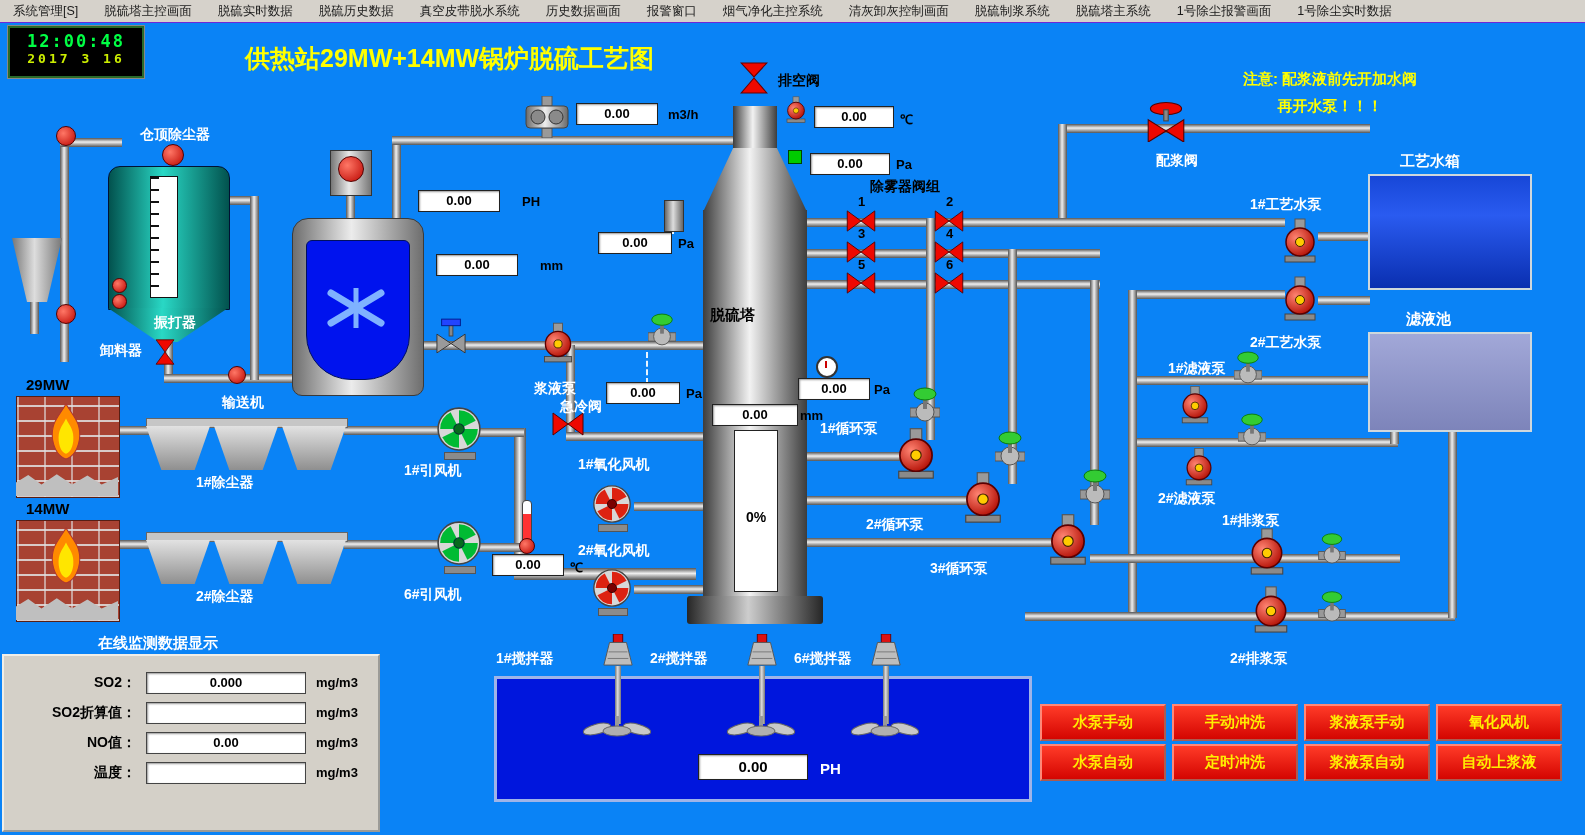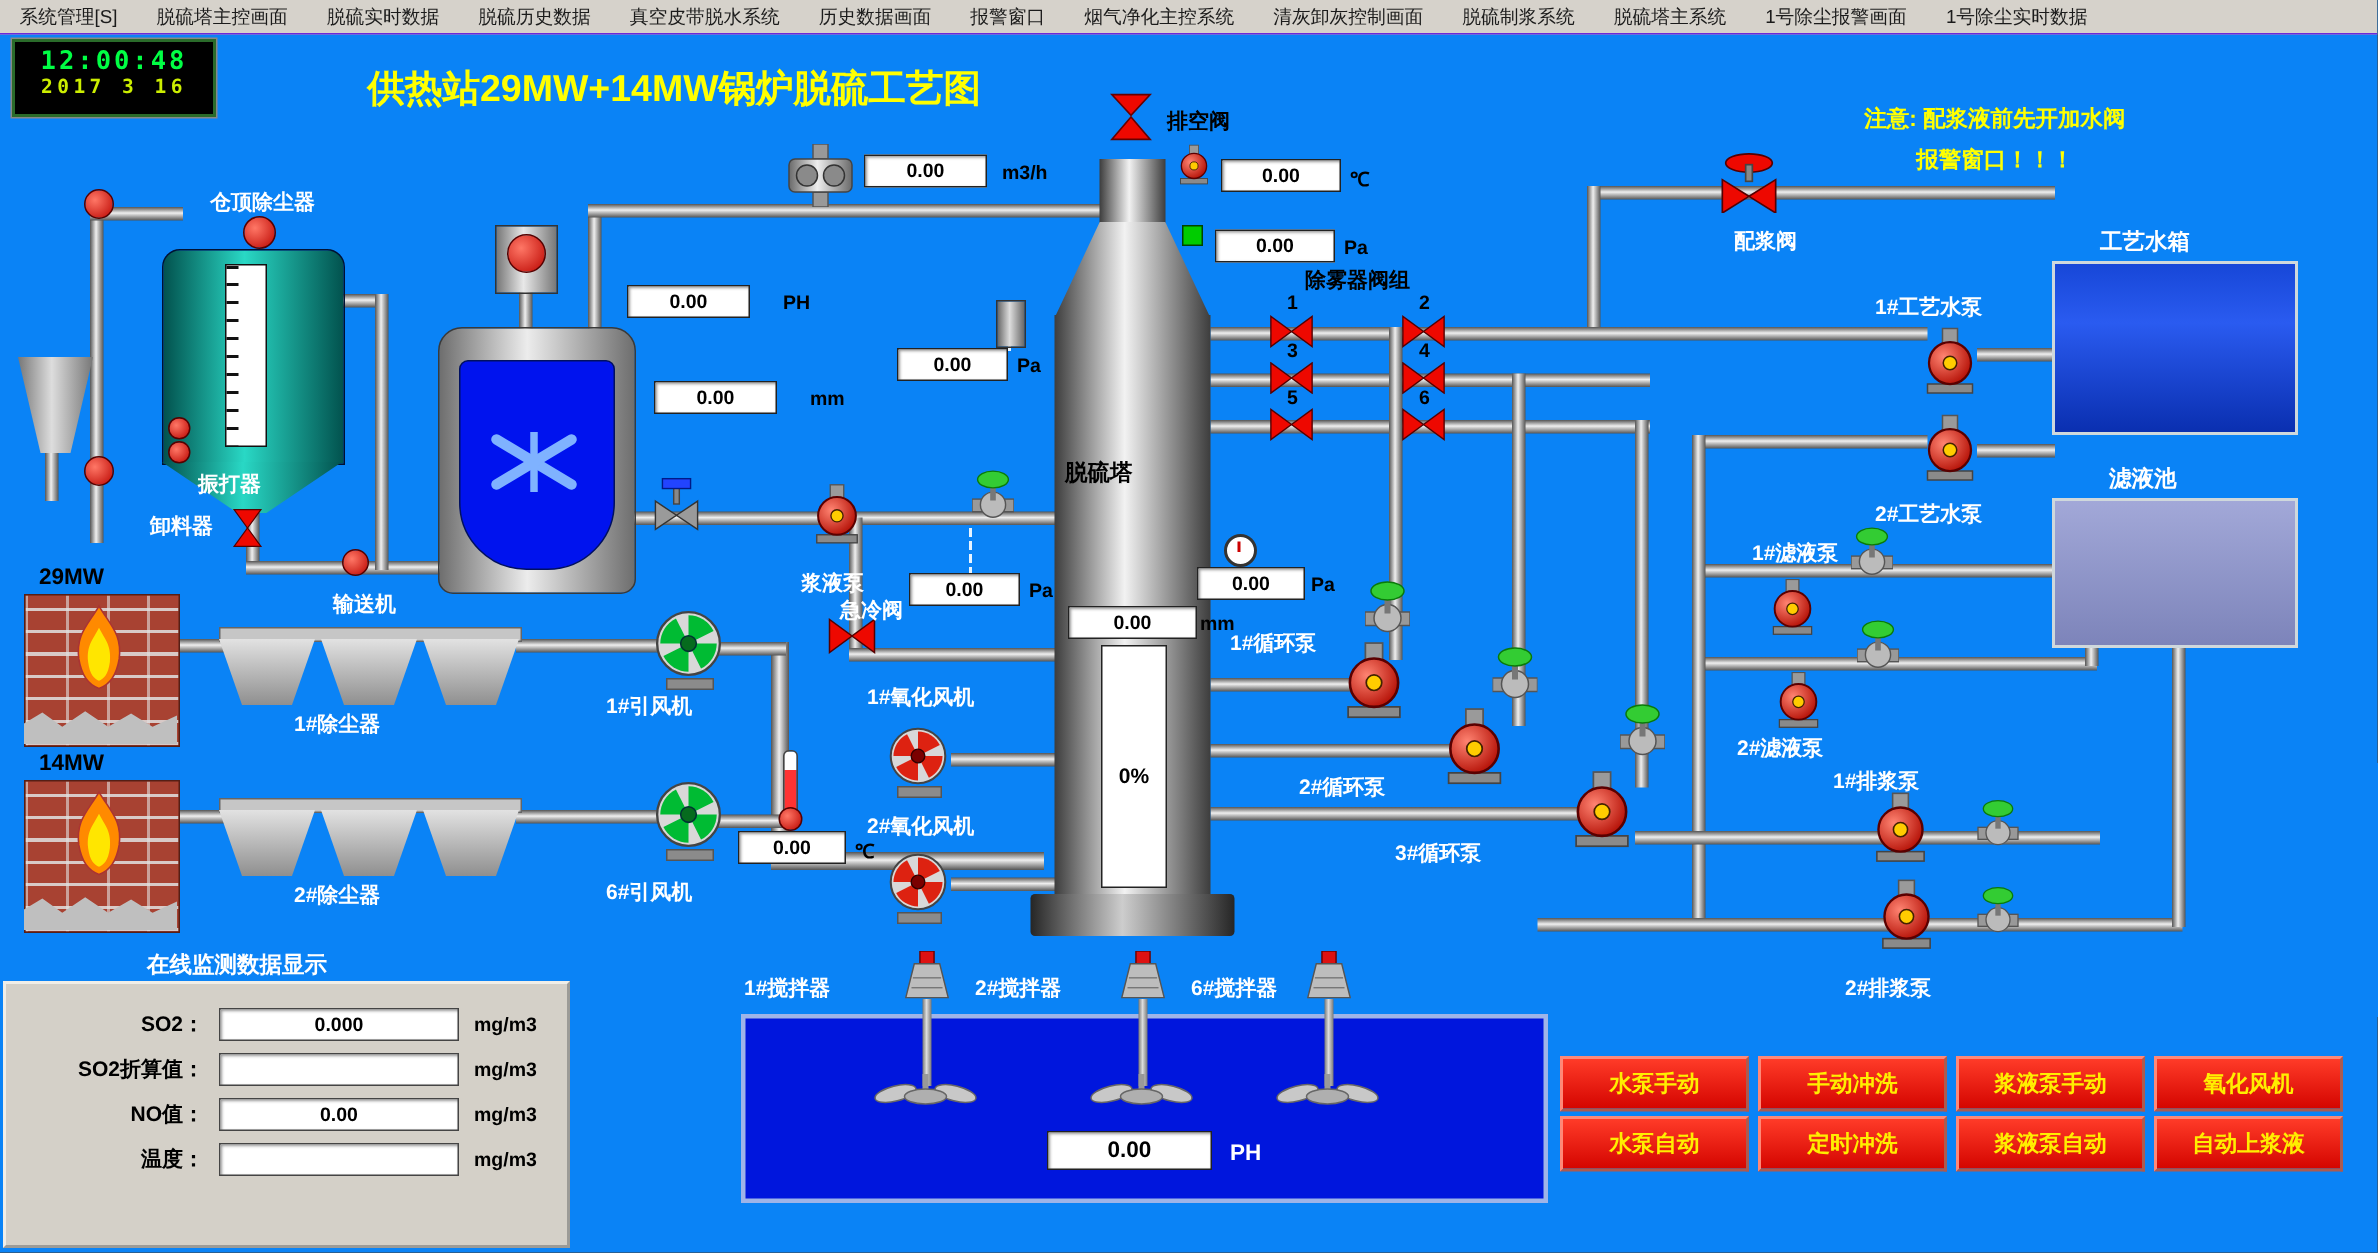--- a/index.html
+++ b/index.html
@@ -446,21 +446,21 @@
   <div class="disp" style="left:606px;top:382px;width:72px;height:20px;">0.00</div>
   <div class="unit" style="left:686px;top:386px;">Pa</div>
   <div class="disp" style="left:798px;top:378px;width:70px;height:20px;">0.00</div>
   <div class="unit" style="left:874px;top:382px;">Pa</div>
   <div class="disp" style="left:492px;top:554px;width:70px;height:20px;">0.00</div>
   <div class="unit" style="left:570px;top:558px;">℃</div>
   <div class="disp" style="left:698px;top:754px;width:108px;height:24px;line-height:24px;font-size:15px;">0.00</div>
   <div class="unit w" style="left:820px;top:760px;font-size:15px;">PH</div>
 
   <div class="lbl" style="left:140px;top:126px;">仓顶除尘器</div>
-  <div class="lbl" style="left:132px;top:314px;">振打器</div>
+  <div class="lbl" style="left:154px;top:314px;">振打器</div>
   <div class="lbl" style="left:100px;top:342px;">卸料器</div>
   <div class="lbl" style="left:222px;top:394px;">输送机</div>
   <div class="lbl w" style="left:26px;top:376px;font-size:15px;">29MW</div>
   <div class="lbl w" style="left:26px;top:500px;font-size:15px;">14MW</div>
   <div class="lbl" style="left:196px;top:474px;">1#除尘器</div>
   <div class="lbl" style="left:196px;top:588px;">2#除尘器</div>
   <div class="lbl" style="left:404px;top:462px;">1#引风机</div>
   <div class="lbl" style="left:404px;top:586px;">6#引风机</div>
   <div class="lbl" style="left:534px;top:380px;">浆液泵</div>
   <div class="lbl" style="left:560px;top:398px;">急冷阀</div>
@@ -527,16 +527,16 @@
 
   <div class="clock">
     <div class="t">12:00:48</div>
     <div class="d">2017 3 16</div>
   </div>
 
   <div class="title">供热站29MW+14MW锅炉脱硫工艺图</div>
 
   <div class="notice">
     <div>注意: 配浆液前先开加水阀</div>
-    <div>报警窗口！！！</div>
+    <div>再开水泵！！！</div>
   </div>
 
 </div>
 
 </body></html>

